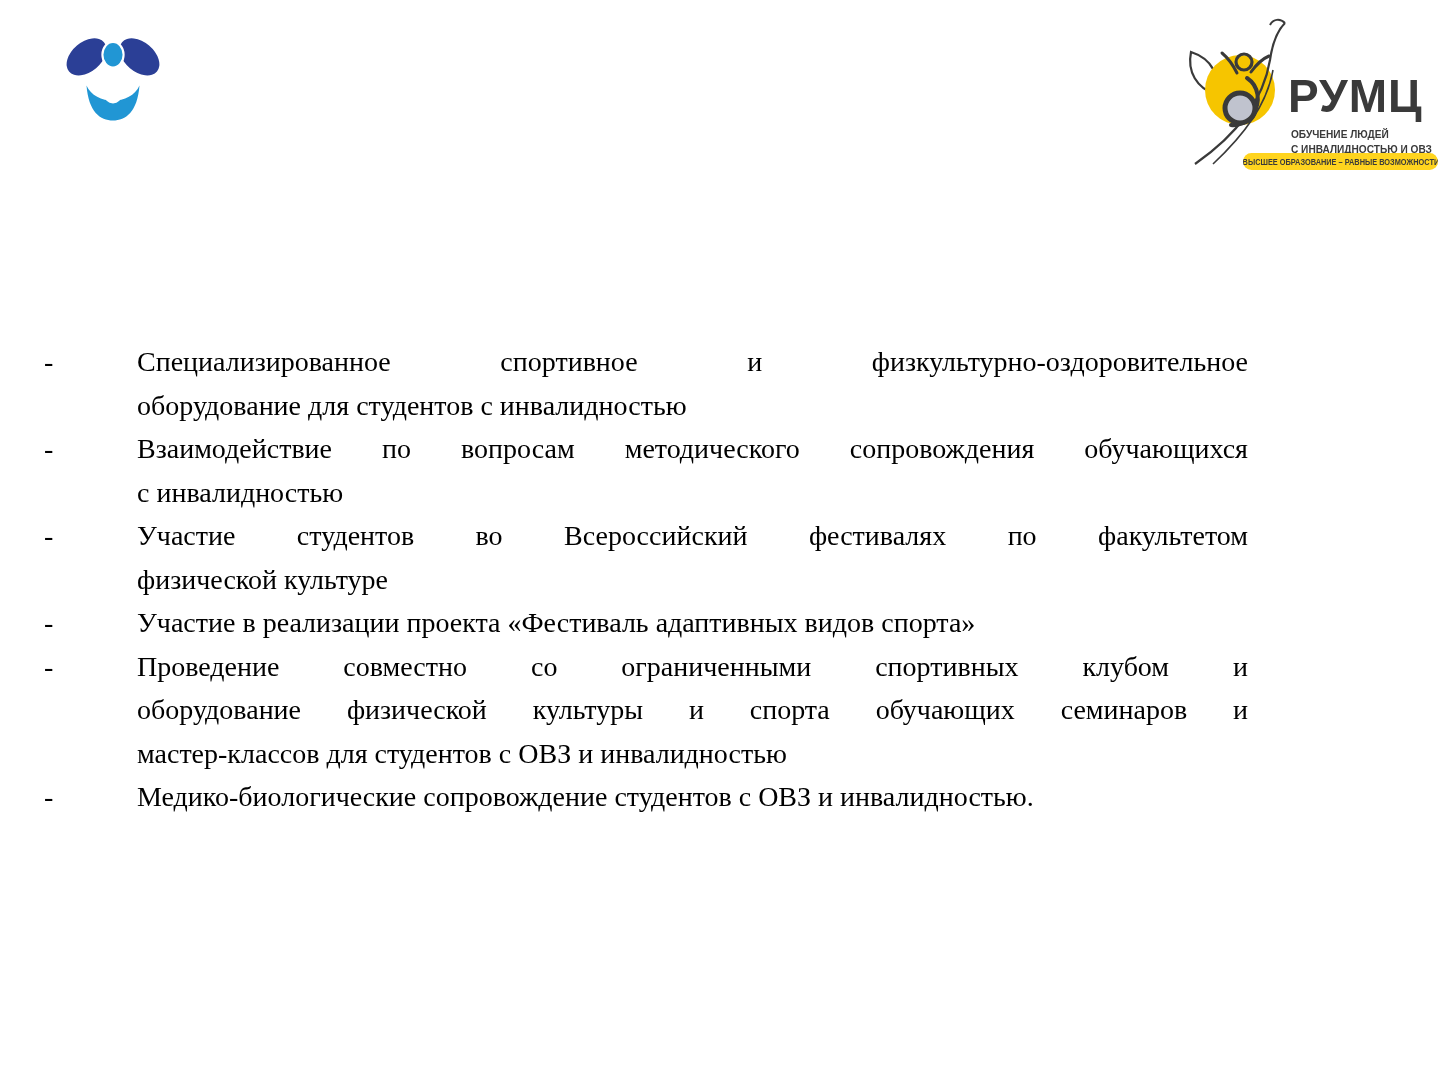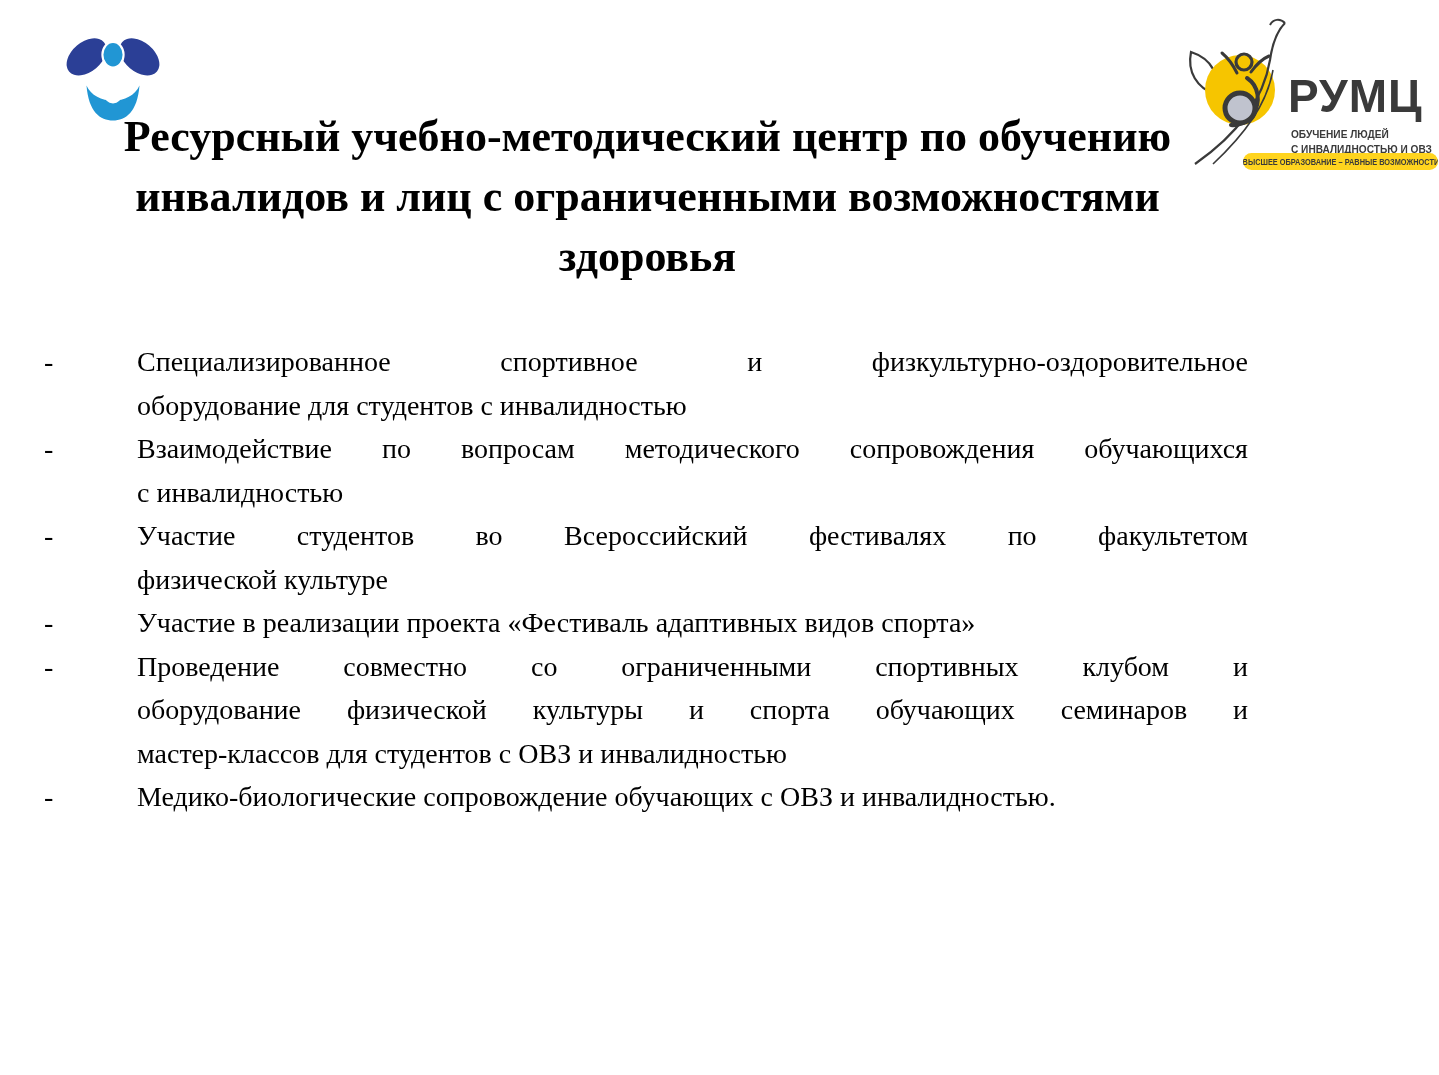--- a/index.html
+++ b/index.html
@@ -160,25 +160,20 @@
       <path d="M68,60 C73,53 79,47 86,44" stroke="#3a3a3a" stroke-width="3" fill="none" stroke-linecap="round"></path>
     </svg>
     <div class="rumc-acronym">РУМЦ</div>
     <div class="rumc-sub rumc-sub1">ОБУЧЕНИЕ ЛЮДЕЙ</div>
     <div class="rumc-sub rumc-sub2">С ИНВАЛИДНОСТЬЮ И ОВЗ</div>
     <div class="rumc-banner">
       <span>ВЫСШЕЕ ОБРАЗОВАНИЕ – РАВНЫЕ ВОЗМОЖНОСТИ</span>
     </div>
   </div>
 
-  <div class="title">
-    <div>Ресурсный учебно-методический центр по обучению</div>
-    <div>инвалидов и лиц с ограниченными возможностями</div>
-    <div>здоровья</div>
-  </div>
 
   <div class="bullets">
 
     <div class="bullet">
       <span class="dash">-</span>
       <div class="line fill">Специализированное спортивное и физкультурно-оздоровительное</div>
       <div class="line">оборудование для студентов с инвалидностью</div>
     </div>
 
     <div class="bullet">
@@ -200,17 +195,17 @@
 
     <div class="bullet">
       <span class="dash">-</span>
       <div class="line fill">Проведение совместно со ограниченными спортивных клубом и</div>
       <div class="line fill">оборудование физической культуры и спорта обучающих семинаров  и</div>
       <div class="line">мастер-классов для студентов с ОВЗ и инвалидностью</div>
     </div>
 
     <div class="bullet">
       <span class="dash">-</span>
-      <div class="line">Медико-биологические сопровождение обучающих с ОВЗ и инвалидностью.</div>
+      <div class="line">Медико-биологические сопровождение студентов с ОВЗ и инвалидностью.</div>
     </div>
 
   </div>
 </div>
 
 </body></html>

